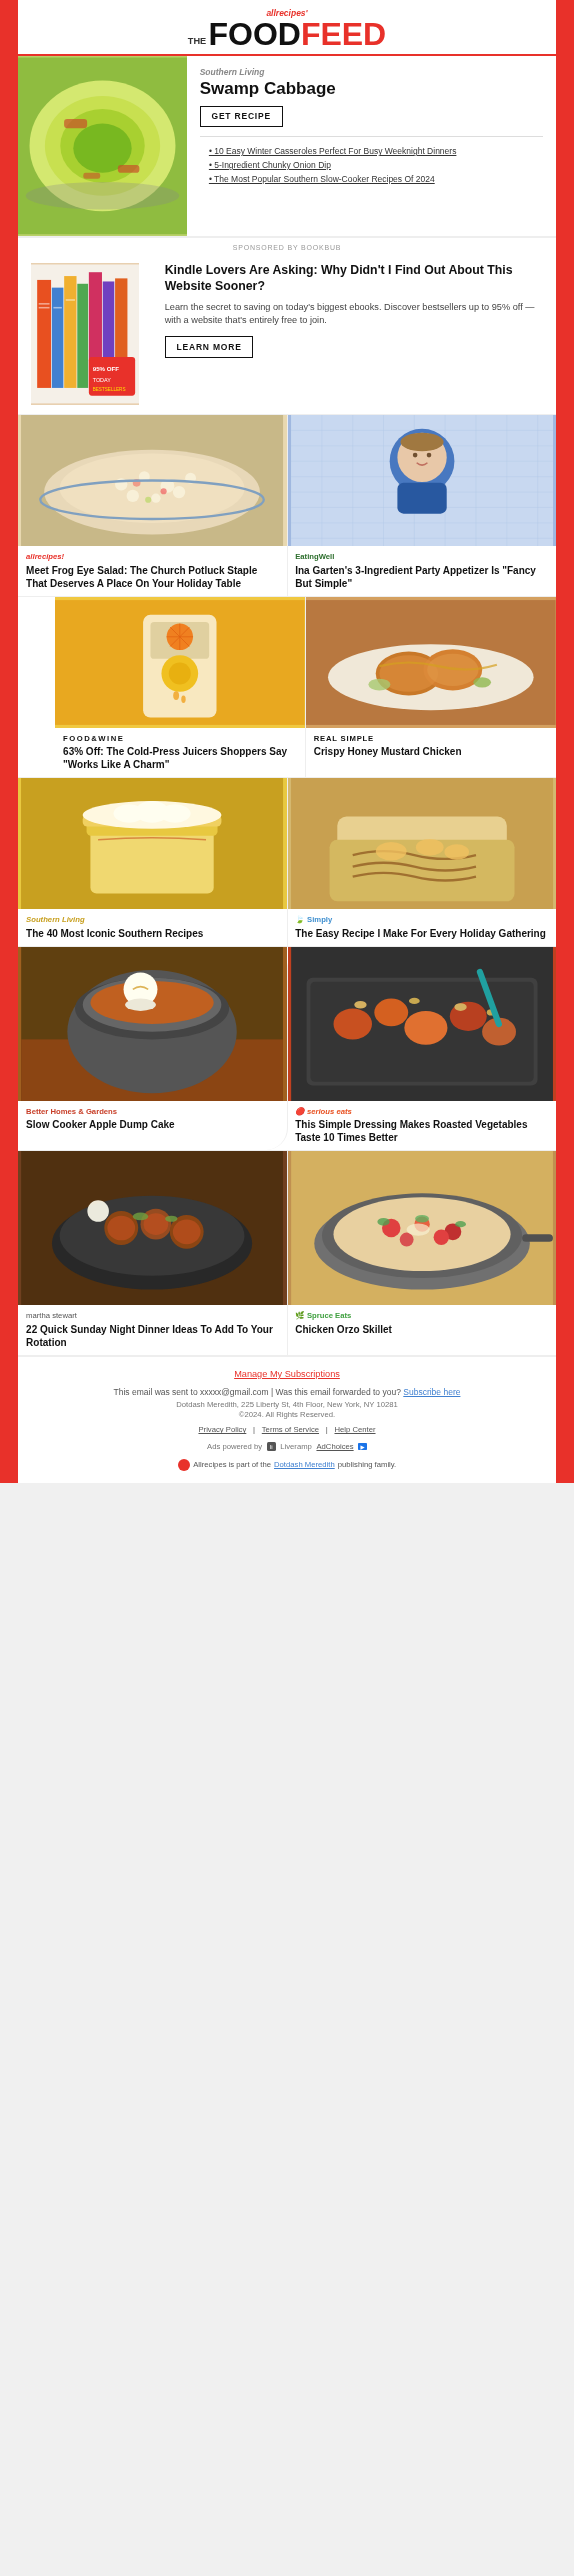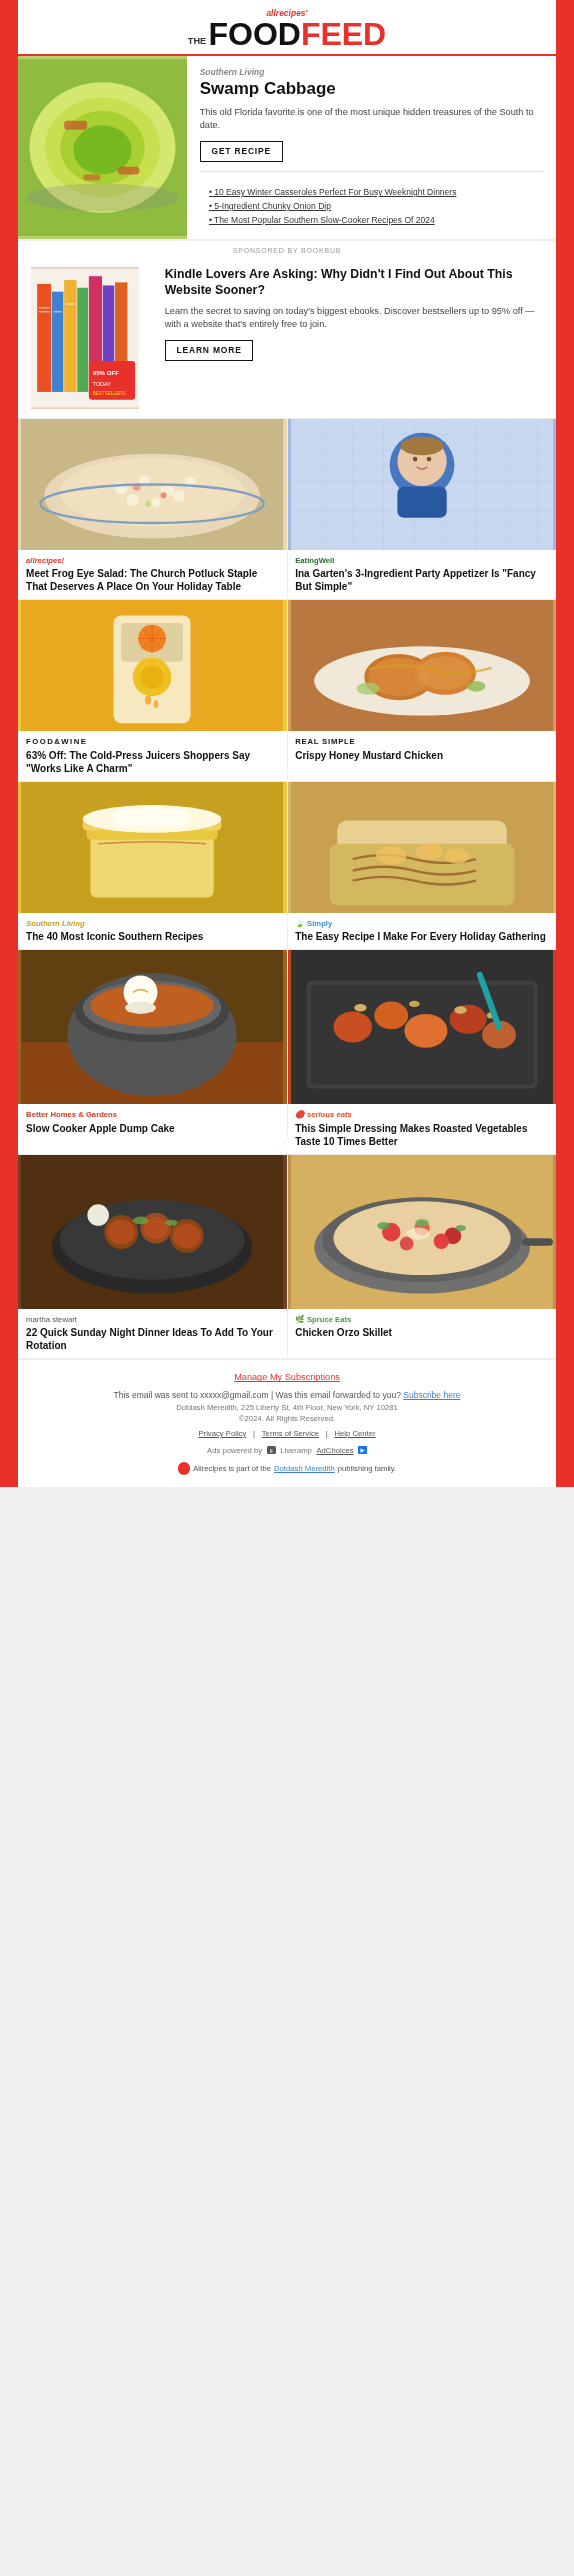--- a/index.html
+++ b/index.html
@@ -70,23 +70,22 @@
           <rect x="60" y="80" width="30" height="12" rx="4" fill="#c85028" opacity="0.7"></rect>
           <rect x="130" y="140" width="28" height="10" rx="4" fill="#c85028" opacity="0.7"></rect>
           <rect x="85" y="150" width="22" height="8" rx="3" fill="#c85028" opacity="0.6"></rect>
 
           <ellipse cx="110" cy="180" rx="100" ry="18" fill="#888" opacity="0.3"></ellipse>
         </svg>
       </div>
       <div style="flex:1; padding:10.8px 12.3px;">
         <div style="font-size:8.5px; color:#888; font-style:italic; margin-bottom:2.3px; font-weight:600;">Southern Living</div>
         <div style="font-size:17px; font-weight:900; color:#111; line-height:1.2; margin-bottom:6.1px;">Swamp Cabbage</div>
-        <div style="font-size:9.2px; color:#444; line-height:1.4; margin-bottom:9.2px;">This old Florida favorite is one of the most unique hidden treasures of the South to date.</div>
         <button style="border:1.5px solid #111; background:#fff; color:#111; font-size:8.5px; font-weight:bold; padding:4.6px 10.8px; letter-spacing:0.8px; cursor:pointer;">GET RECIPE</button>
-        <div style="margin-top:9.2px; border-top:0.8px solid #ddd; padding-top:15px;">
+        <div style="margin-top:9.2px; border-top:0.8px solid #ddd; padding-top:9px;">
           <div style="font-size:8.5px; color:#333; text-decoration:underline; margin-bottom:3.8px; padding-left:9.2px; position:relative; cursor:pointer;">• 10 Easy Winter Casseroles Perfect For Busy Weeknight Dinners</div>
           <div style="font-size:8.5px; color:#333; text-decoration:underline; margin-bottom:3.8px; padding-left:9.2px; position:relative; cursor:pointer;">• 5-Ingredient Chunky Onion Dip</div>
           <div style="font-size:8.5px; color:#333; text-decoration:underline; margin-bottom:3.8px; padding-left:9.2px; position:relative; cursor:pointer;">• The Most Popular Southern Slow-Cooker Recipes Of 2024</div>
         </div>
       </div>
     </div>
 
     <div style="text-align:center; font-size:7px; color:#999; text-transform:uppercase; letter-spacing:0.8px; padding:6.1px 0 3.1px; border-top:0.8px solid #eee;">SPONSORED BY BOOKBUB</div>
     <div style="display:flex; gap:26px; padding:9.2px 12.3px; border-bottom:1.5px solid #eee;">
       <div style="width:108px; flex-shrink:0; background:#e8d0b0; overflow:hidden;">
@@ -182,21 +181,21 @@
           </svg>
         </div>
         <div style="padding:6.1px 7.7px;">
           <div class="eating-well-source" style="margin-bottom:2.3px;">EatingWell</div>
           <div style="font-size:10px; font-weight:900; color:#111; line-height:1.3; cursor:pointer;">Ina Garten's 3-Ingredient Party Appetizer Is "Fancy But Simple"</div>
         </div>
       </div>
     </div>
 
     <div style="display:flex; border-bottom:0.8px solid #eee;">
-      <div style="flex:1; border-right:0.8px solid #eee;">
+      <div style="flex:1; border-right:0.8px solid #eee;margin-left:37px;">
         <div style="height:131px; background:#f0c840; overflow:hidden;">
           <svg viewBox="0 0 340 170" xmlns="http://www.w3.org/2000/svg" style="width:100%;height:100%;">
             <rect width="340" height="170" fill="#e8a820"></rect>
 
             <rect x="120" y="20" width="100" height="140" rx="10" fill="#f8e8c0"></rect>
             <rect x="130" y="30" width="80" height="50" rx="5" fill="#e0d0a0"></rect>
             <circle cx="170" cy="100" r="25" fill="#f0c020"></circle>
             <circle cx="170" cy="100" r="15" fill="#e8b010"></circle>
 
             <circle cx="170" cy="50" r="18" fill="#f08020"></circle>

